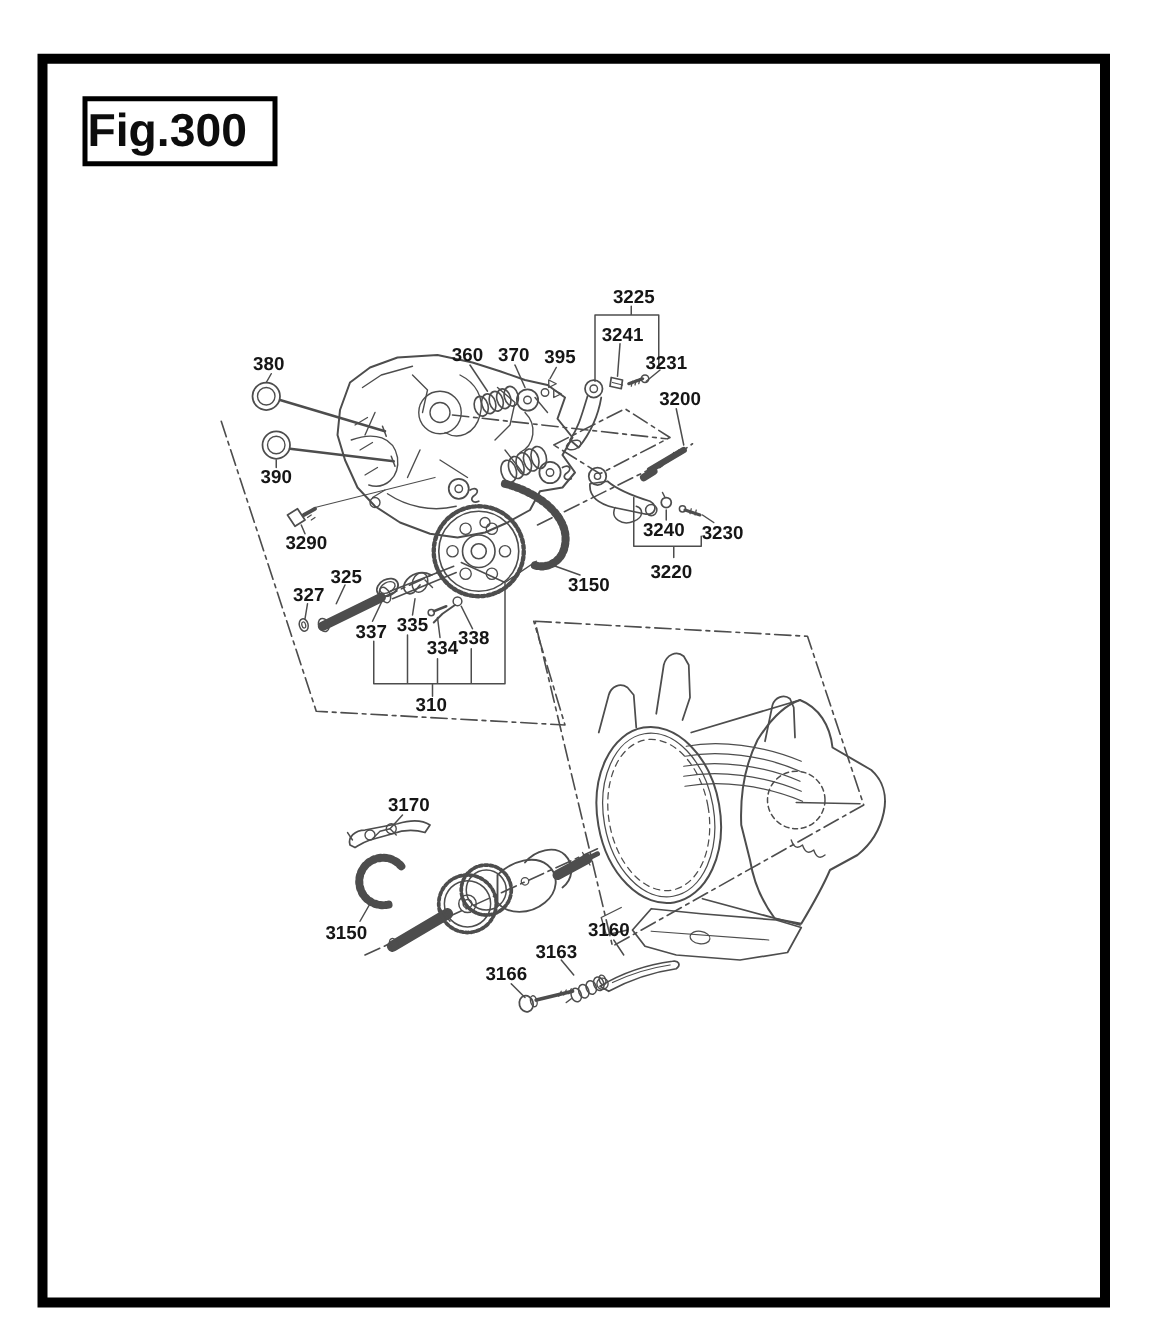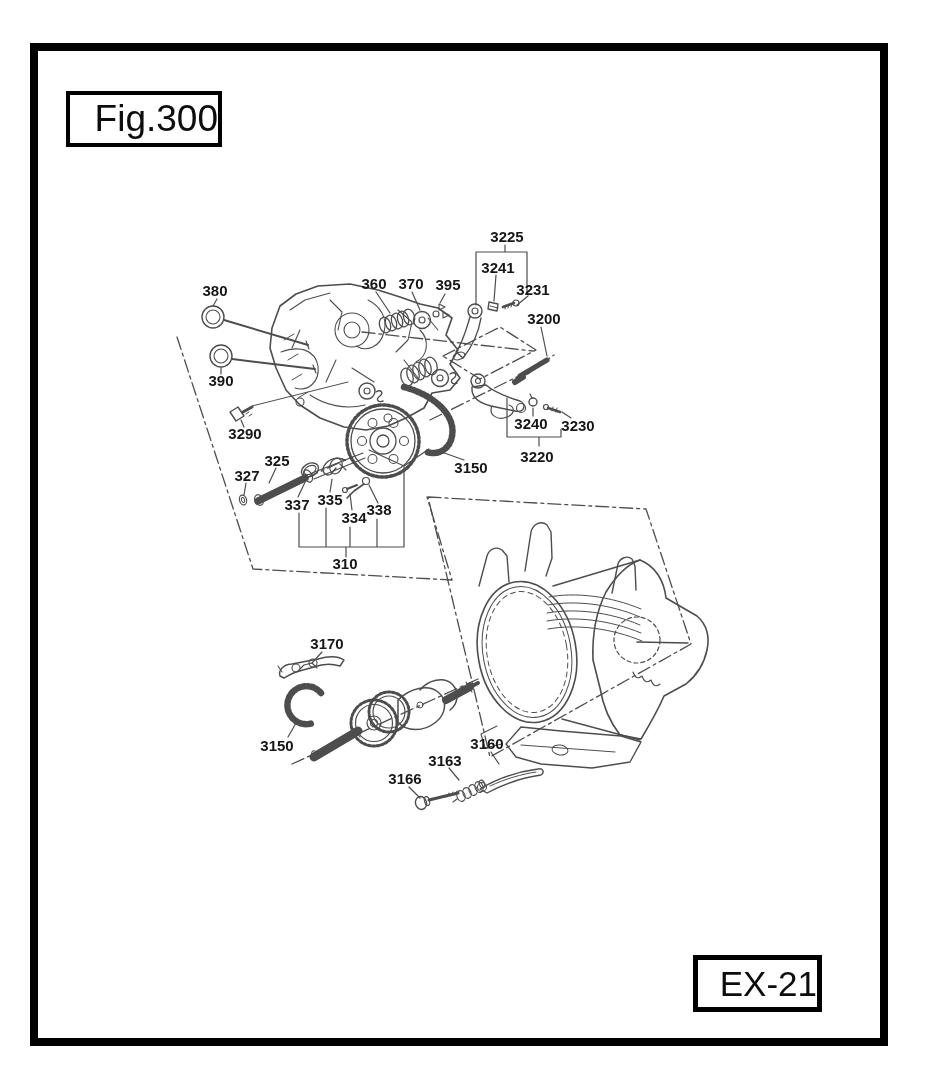--- a/index.html
+++ b/index.html
@@ -1,22 +1,22 @@
 <!DOCTYPE html>
 <html><head>
 <meta charset="utf-8">
 <style>
   html,body{margin:0;padding:0;background:#fff;}
   .page{position:relative;width:926px;height:1072px;background:#ffffff;overflow:hidden;
         font-family:"Liberation Sans", sans-serif;}
   .frame{position:absolute;left:30px;top:43px;width:858px;height:1003px;
          border:8px solid #000;box-sizing:border-box;}
   .code-box{position:absolute;border:4px solid #000;box-sizing:border-box;
-            display:flex;align-items:center;justify-content:flex-end;
-            font-weight:normal;color:#0d0d0d;background:#fff;letter-spacing:0px;margin-top:14px;}
+            display:flex;align-items:center;justify-content:flex-start;
+            font-weight:bold;color:#0d0d0d;background:#fff;letter-spacing:0px;}
   .fig-box{left:66px;top:77px;width:156px;height:56px;font-size:37px;}
   .ex-box{left:693px;top:941px;width:129px;height:57px;border-width:5px;font-size:35px;}
   svg.art{position:absolute;left:0;top:0;}
   .lbl{font-family:"Liberation Sans", sans-serif;font-weight:bold;font-size:15px;
        fill:#161616;text-anchor:middle;}
   .art *{vector-effect:none;}
 </style>
 </head>
 <body>
 
@@ -307,17 +307,14 @@
       <text class="lbl" x="405" y="784">3166</text>
       <text class="lbl" x="445" y="766">3163</text>
       <text class="lbl" x="487" y="749">3160</text>
     </g>
   </svg>
 
   <div class="frame"></div>
   <div class="code-box fig-box">
     <span>Fig.300</span>
   </div>
-  <div class="code-box ex-box">
-    <span>EX-21</span>
-  </div>
 
 </div>
 
 </body></html>

